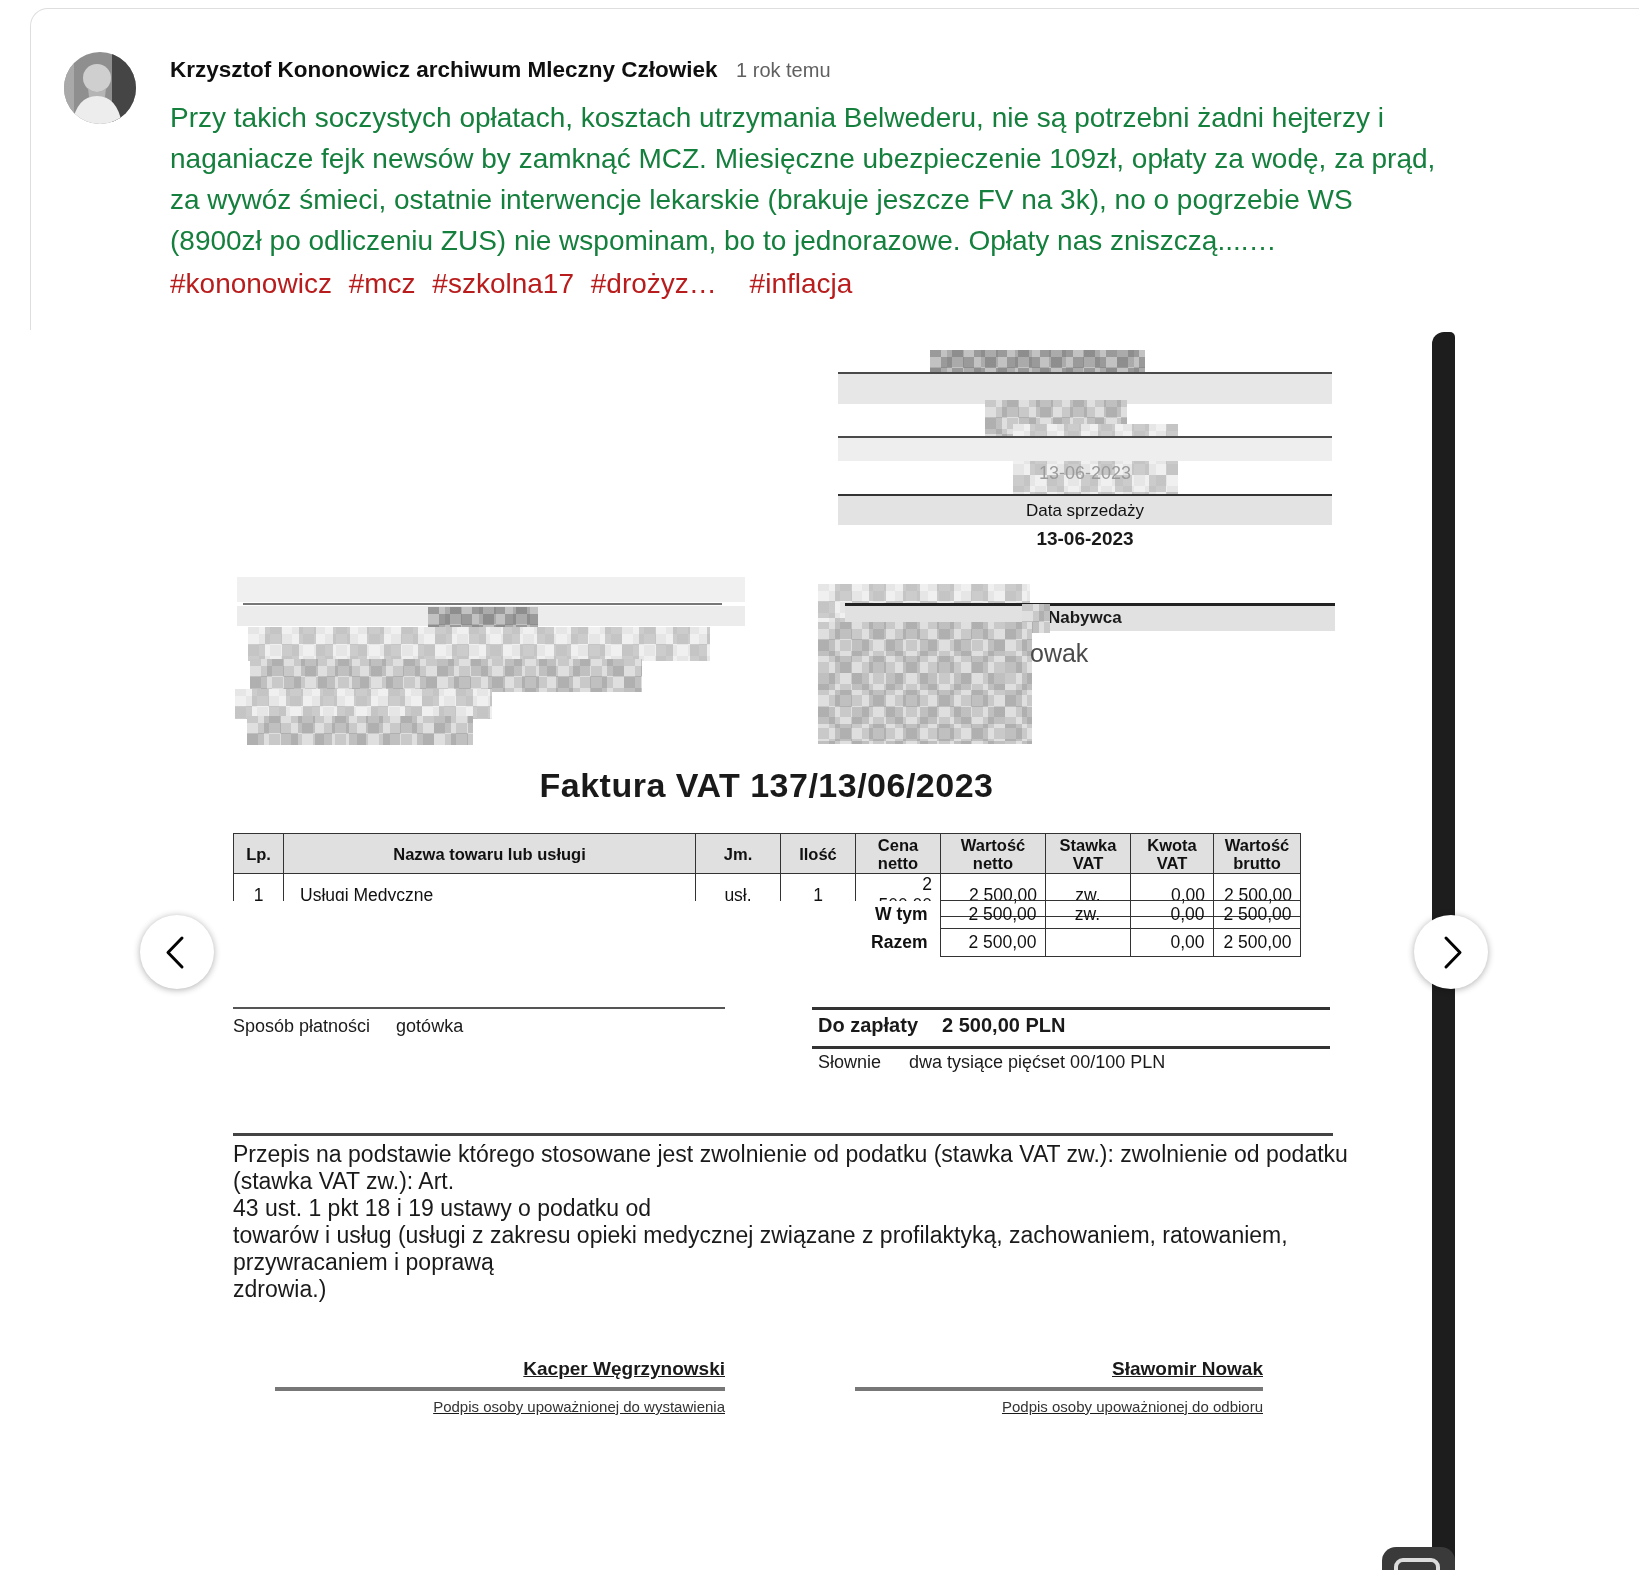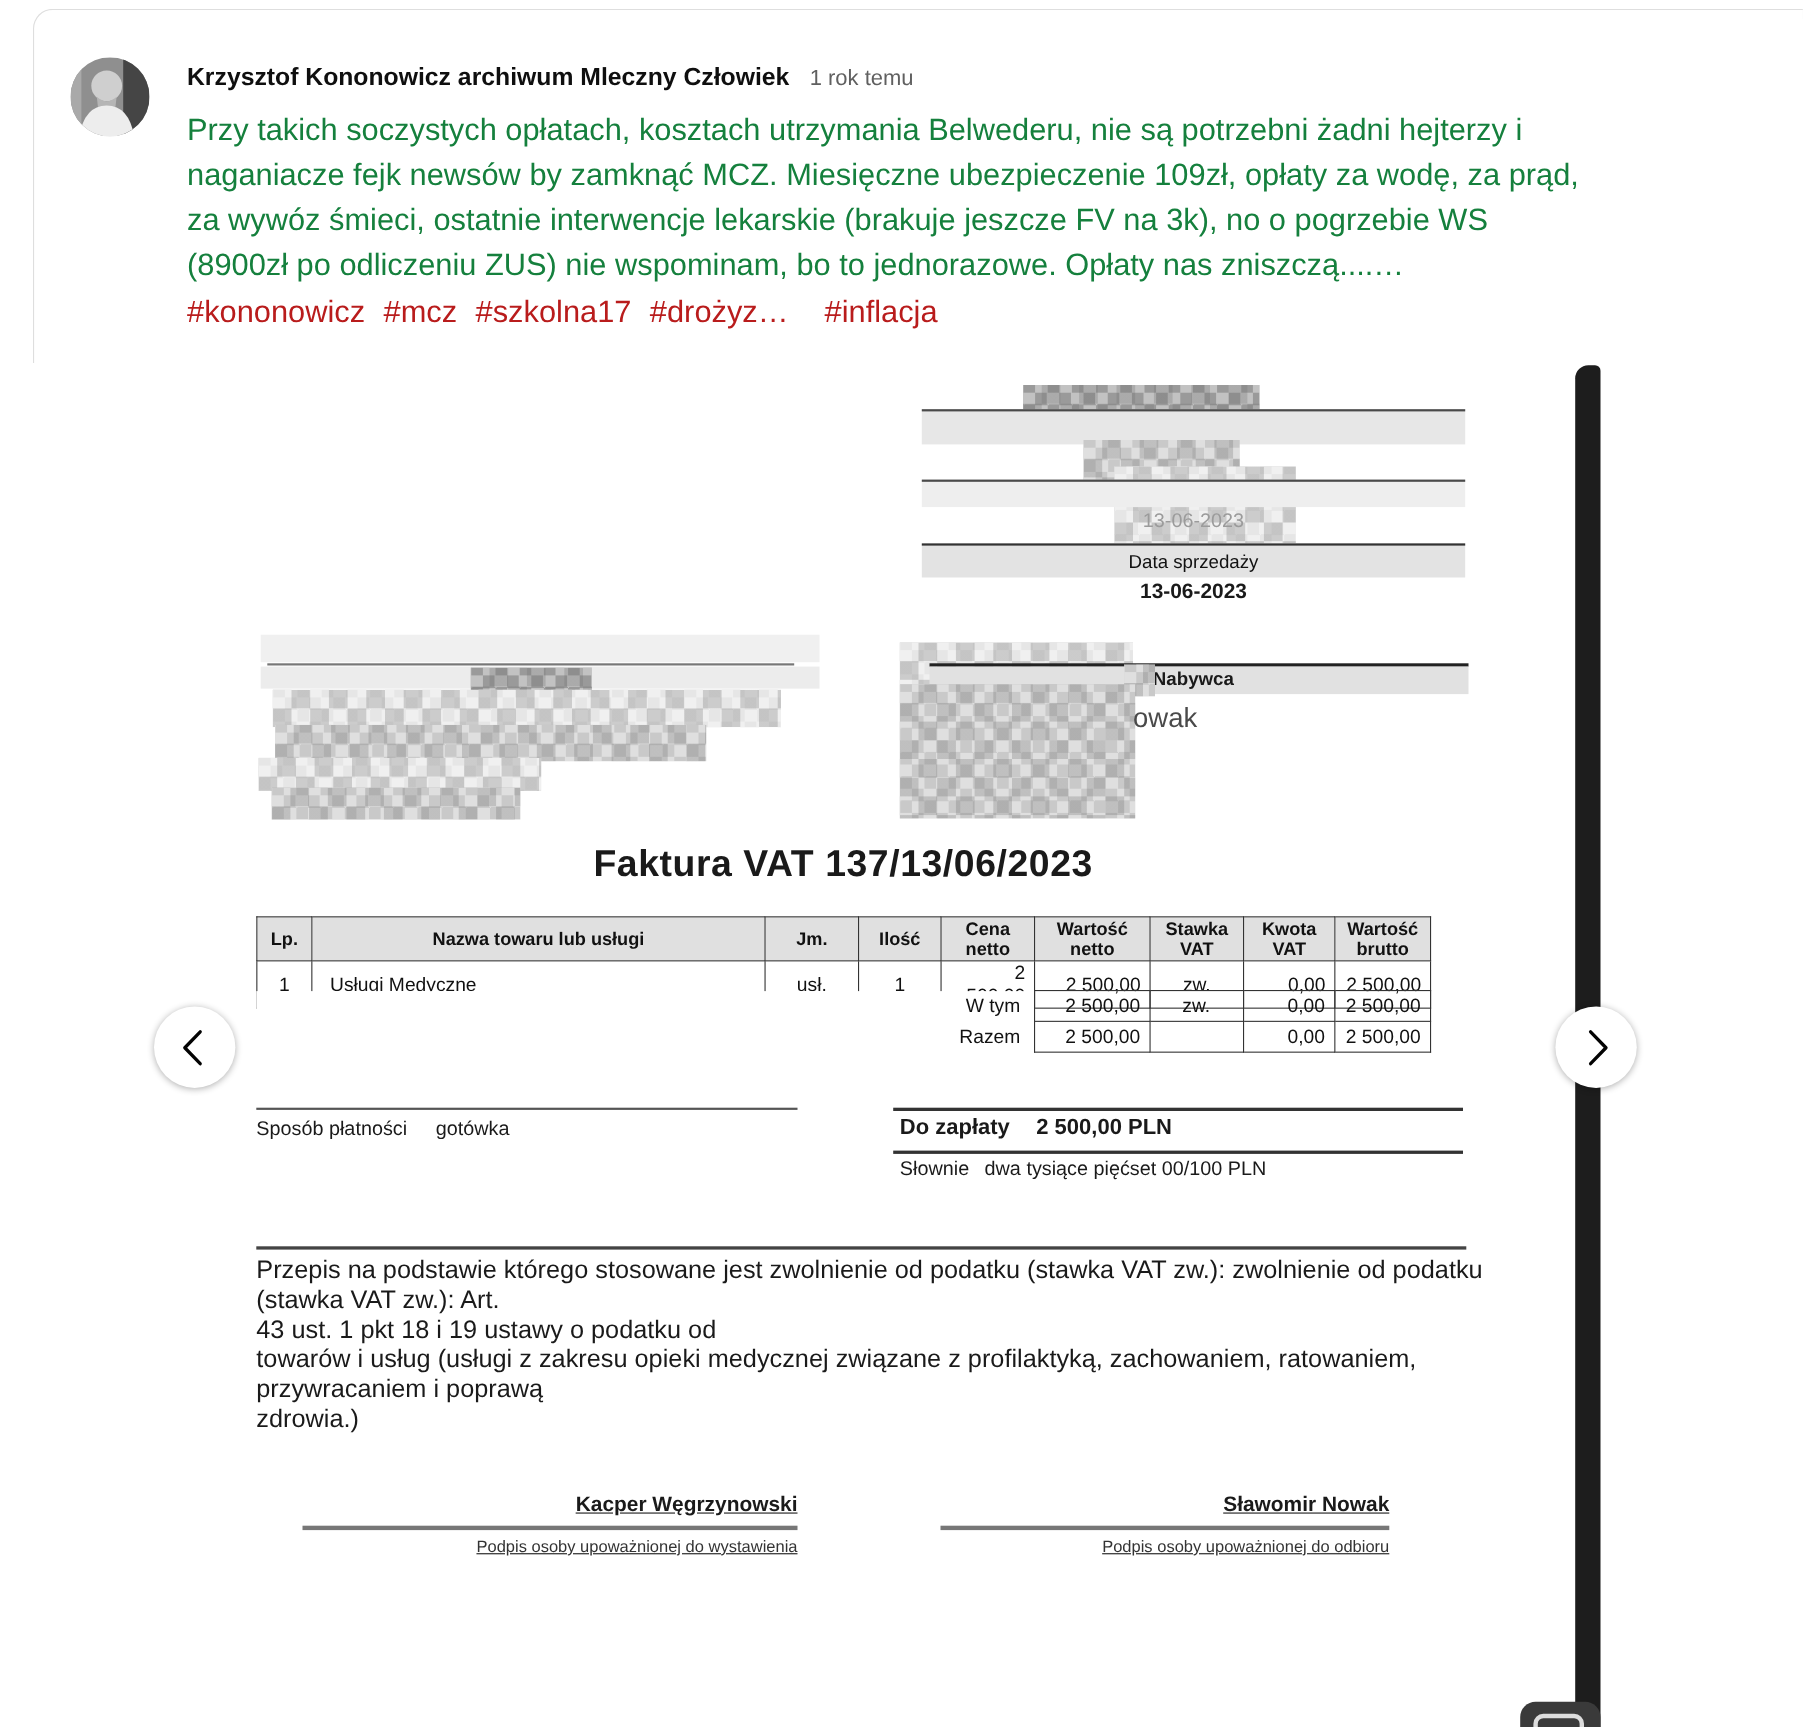--- a/index.html
+++ b/index.html
@@ -51,28 +51,28 @@
 
   
   table.inv{border-collapse:collapse;table-layout:fixed;font-size:17.5px;color:#111;}
   table.inv th,table.inv td{border:1.5px solid #333;padding:0 8px;overflow:hidden;}
   table.inv th{background:#e0e0e0;font-size:16.5px;font-weight:bold;height:39px;
     white-space:pre-line;line-height:18px;text-align:center;}
   table.inv td{height:27px;}
   .c-center{text-align:center;}
   .c-left{text-align:left;padding-left:16px!important;}
   .c-right{text-align:right;}
-  table.inv td.nolab{border:none;background:#fff;font-weight:normal;text-align:right;padding-right:12px!important;}
+  table.inv td.nolab{border:none;background:#fff;font-weight:bold;text-align:right;padding-right:12px!important;}
 
   .pm-text{font-size:18px;}
   .pm-text .lbl{margin-right:26px;}
   .dz-text{font-size:20px;font-weight:bold;}
   .dz-text .lbl{margin-right:24px;}
   .sl-text{font-size:18px;}
-  .sl-text .lbl{margin-right:14px;}
+  .sl-text .lbl{margin-right:28px;}
 
   .legal{font-size:23px;line-height:27px;color:#1a1a1a;}
 
   .sig{text-align:right;text-decoration:underline;}
   .sig .name{font-size:19px;font-weight:bold;}
   .sig .line{height:4px;background:#777;margin-top:7px;}
   .sig .cap{font-size:15px;color:#333;margin-top:7px;}
 
   
   .side-bar{position:absolute;left:1432px;top:332px;width:23px;height:1238px;background:#1d1d1d;

